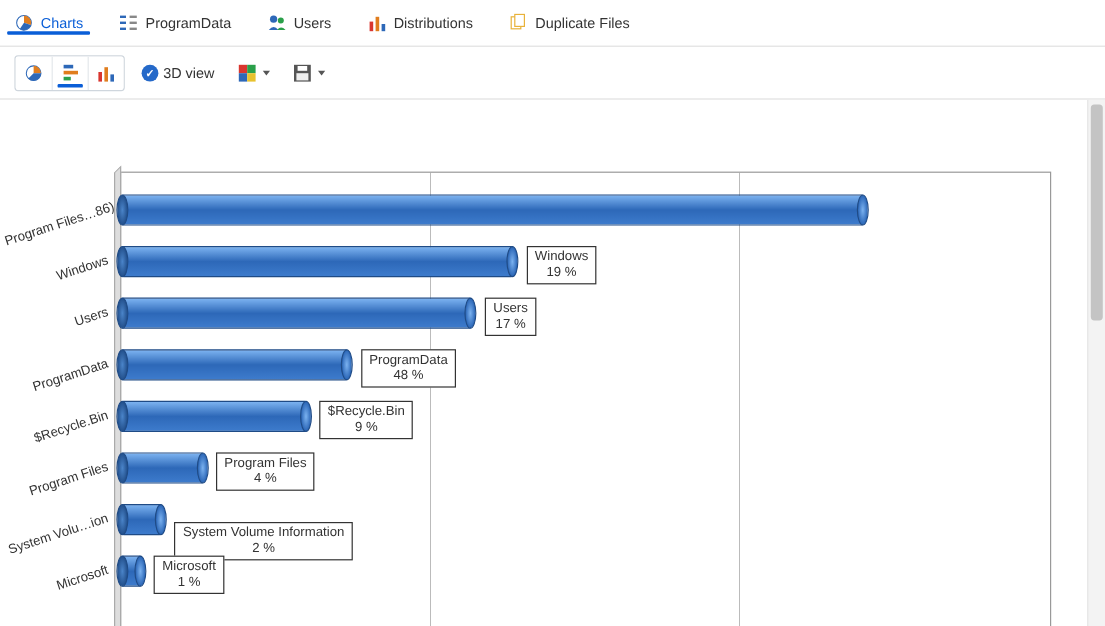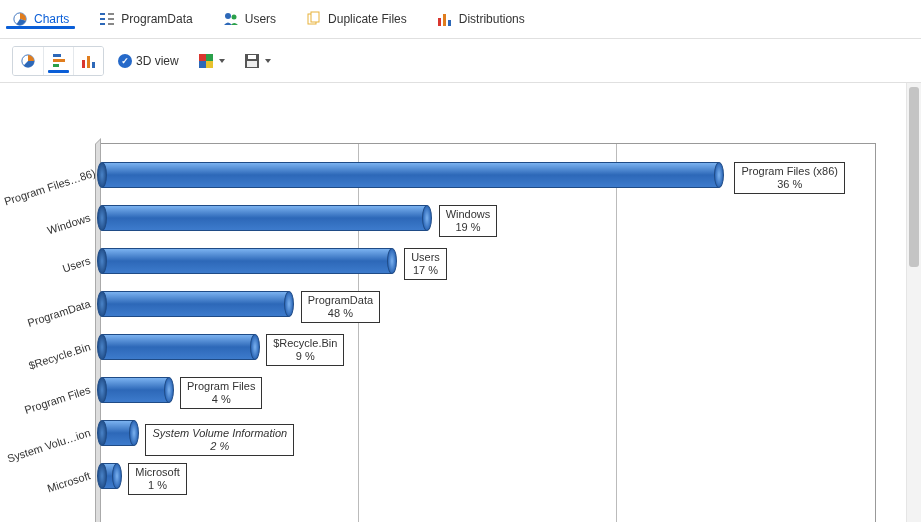--- a/index.html
+++ b/index.html
@@ -264,37 +264,37 @@
           <path d="M1 14 Q5 9 9 14 Z" fill="#2d68b8"></path>
           <path d="M8 14 Q11 10 15 14 Z" fill="#2aa04a"></path>
         </svg>
     </span>
     <span class="label">Users</span>
   </div>
 
 
   <div class="tab">
     <span class="icon">
+      <div class="ic-bars-v">
+          <span></span>
+          <span></span>
+          <span></span>
+        </div>
+    </span>
+    <span class="label">Distributions</span>
+  </div>
+
+  <div class="tab">
+    <span class="icon">
       <svg width="16" height="16" viewBox="0 0 16 16">
           <rect x="2" y="3" width="8" height="10" fill="#fff" stroke="#e8b23a"></rect>
           <rect x="5" y="1" width="8" height="10" fill="#fff" stroke="#e8b23a"></rect>
         </svg>
     </span>
     <span class="label">Duplicate Files</span>
-  </div>
-
-  <div class="tab">
-    <span class="icon">
-      <div class="ic-bars-v">
-          <span></span>
-          <span></span>
-          <span></span>
-        </div>
-    </span>
-    <span class="label">Distributions</span>
   </div>
 </div>
 
 <div class="toolbar">
   <div class="btngroup">
     <div class="iconbtn">
       <svg class="ic-pie" viewBox="0 0 16 16">
           <circle cx="8" cy="8" r="7" fill="#fff" stroke="#2d68b8"></circle>
           <path d="M8 8 L8 1 A7 7 0 0 1 15 8 Z" fill="#e07d1e"></path>
           <path d="M8 8 L15 8 A7 7 0 0 1 3 13 Z" fill="#2d68b8"></path>
@@ -352,24 +352,20 @@
       </div>
 
     <div class="plot" id="plot">
       <div class="plot-inner-v"></div>
 
     <div class="bar-row" style="top: 18px; width: 100%; height: 26px;">
           <div class="bar" style="width: 80%;">
             <div class="bar-cap-left"></div>
             <div class="bar-cap"></div>
           </div>
-          <div class="callout" style="right: 30px; left: auto; top: 0px;">
-            <span class="cv">Program Files (x86)</span>
-            <span class="cv">36 %</span>
-          </div>
         </div>
         <div class="bar-row" style="top: 61px; width: 100%; height: 26px;">
           <div class="bar" style="width: 42.2222%;">
             <div class="bar-cap-left"></div>
             <div class="bar-cap"></div>
           </div>
           <div class="callout" style="left: 337.644px; top: 0px;">
             <span class="cv">Windows</span>
             <span class="cv">19 %</span>
           </div>
@@ -412,21 +408,21 @@
           <div class="callout" style="left: 78.9778px; top: 0px;">
             <span class="cv">Program Files</span>
             <span class="cv">4 %</span>
           </div>
         </div>
         <div class="bar-row" style="top: 276px; width: 100%; height: 26px;">
           <div class="bar" style="width: 4.44444%;">
             <div class="bar-cap-left"></div>
             <div class="bar-cap"></div>
           </div>
-          <div class="callout" style="left: 44.4889px; top: 4px; font-style: italic;">
+          <div class="callout" style="left: 44.4889px; top: 15px;">
             <span class="cv">System Volume Information</span>
             <span class="cv">2 %</span>
           </div>
         </div>
         <div class="bar-row" style="top: 319px; width: 100%; height: 26px;">
           <div class="bar" style="width: 2.22222%;">
             <div class="bar-cap-left"></div>
             <div class="bar-cap"></div>
           </div>
           <div class="callout" style="left: 27.2444px; top: 0px;">

